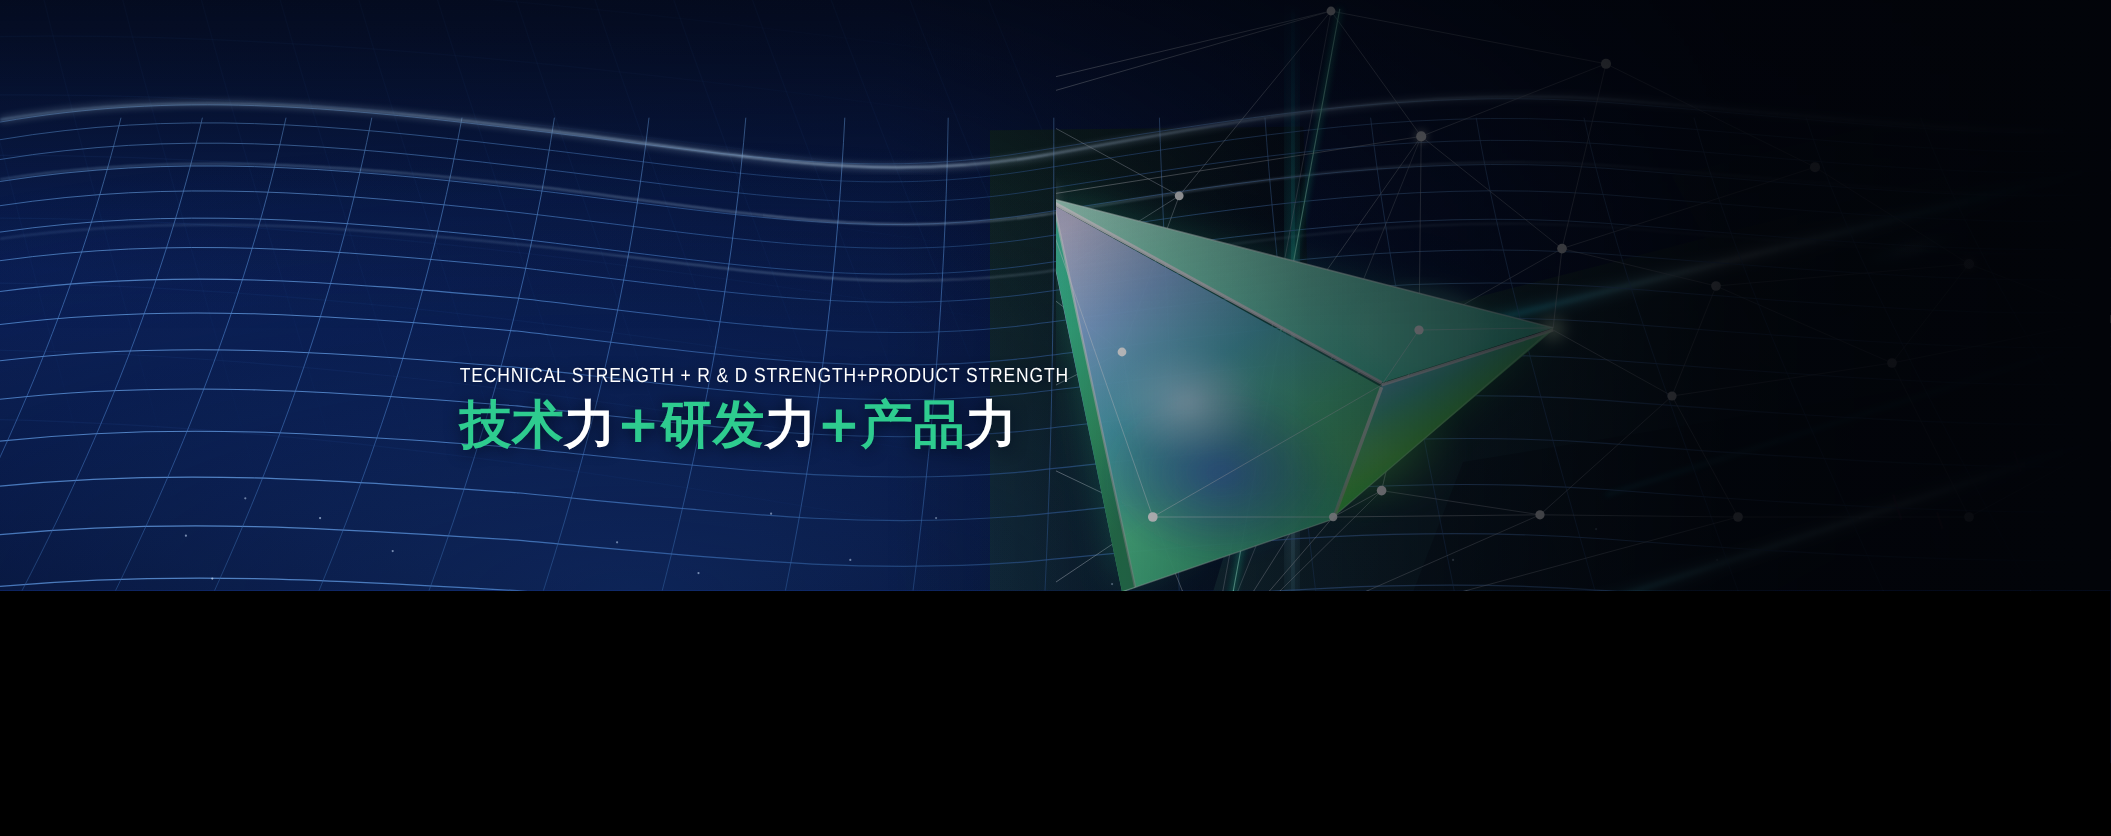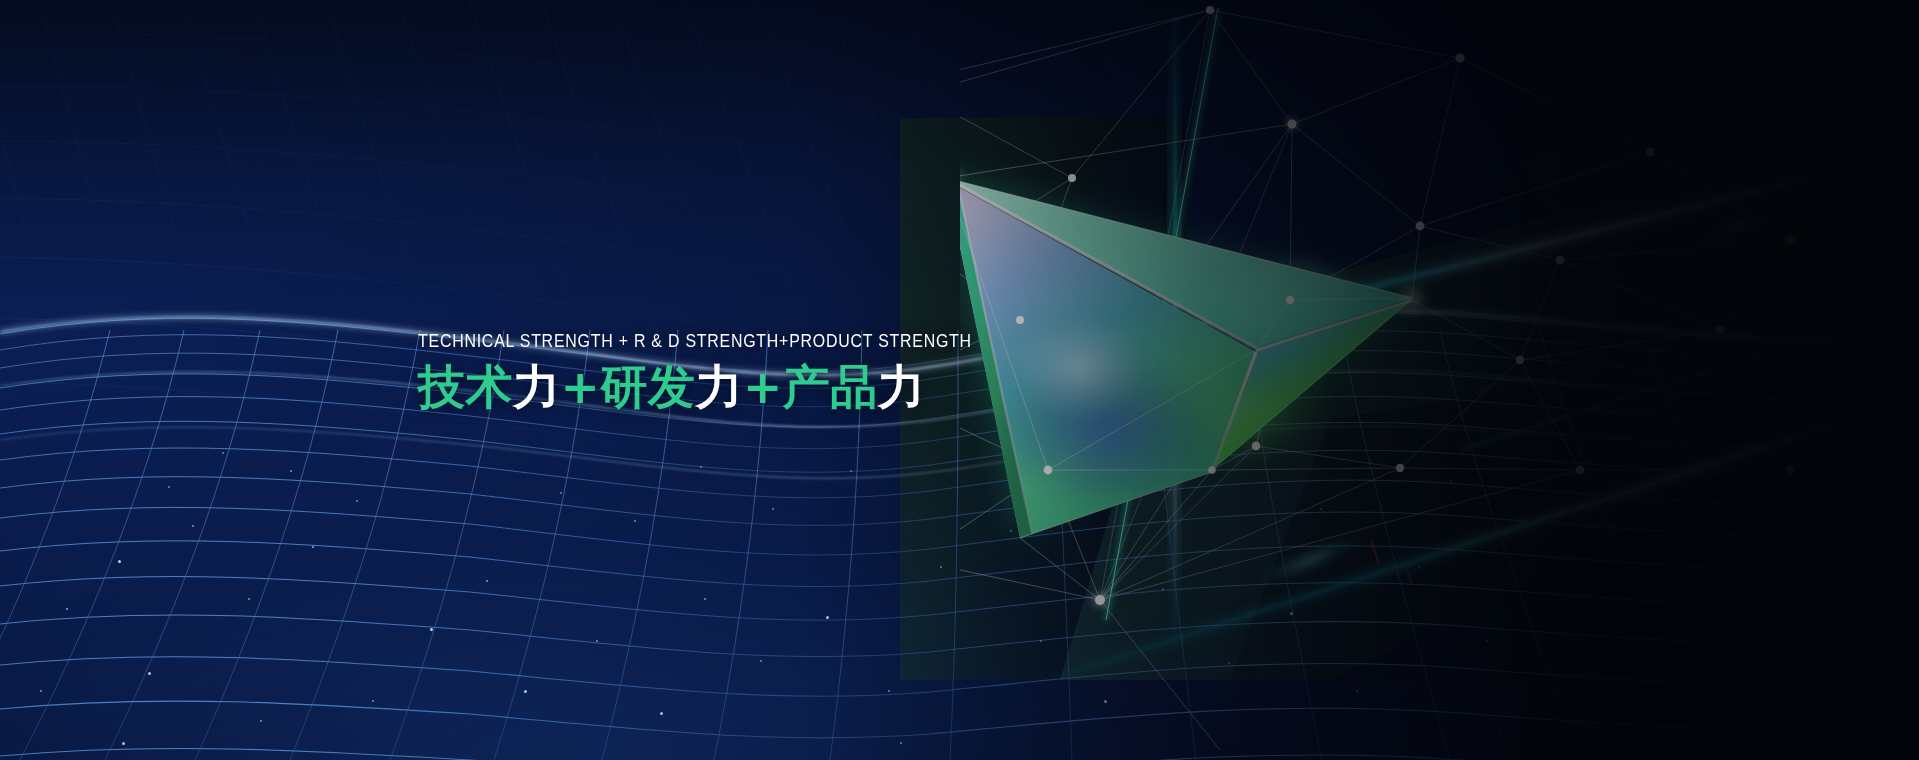--- a/index.html
+++ b/index.html
@@ -1,17 +1,17 @@
 <!DOCTYPE html>
 <html><head>
 <meta charset="utf-8">
 <style>
   html,body{margin:0;padding:0;background:#000;}
   #stage{
-    position:relative;width:1919px;height:760px;overflow:hidden;
+    position:relative;width:1919px;height:537px;overflow:hidden;
     font-family:"Liberation Sans",sans-serif;
     background:#1d4ed8;
   }
 
   
   .bg-base{position:absolute;inset:0;
     background:
       radial-gradient(150% 120% at 2% 45%, #0b1f55 0%, #091a47 22%, #071336 45%, #050d26 68%, #04081a 85%, #03060f 100%);
   }
   .bg-right-fade{position:absolute;inset:0;

